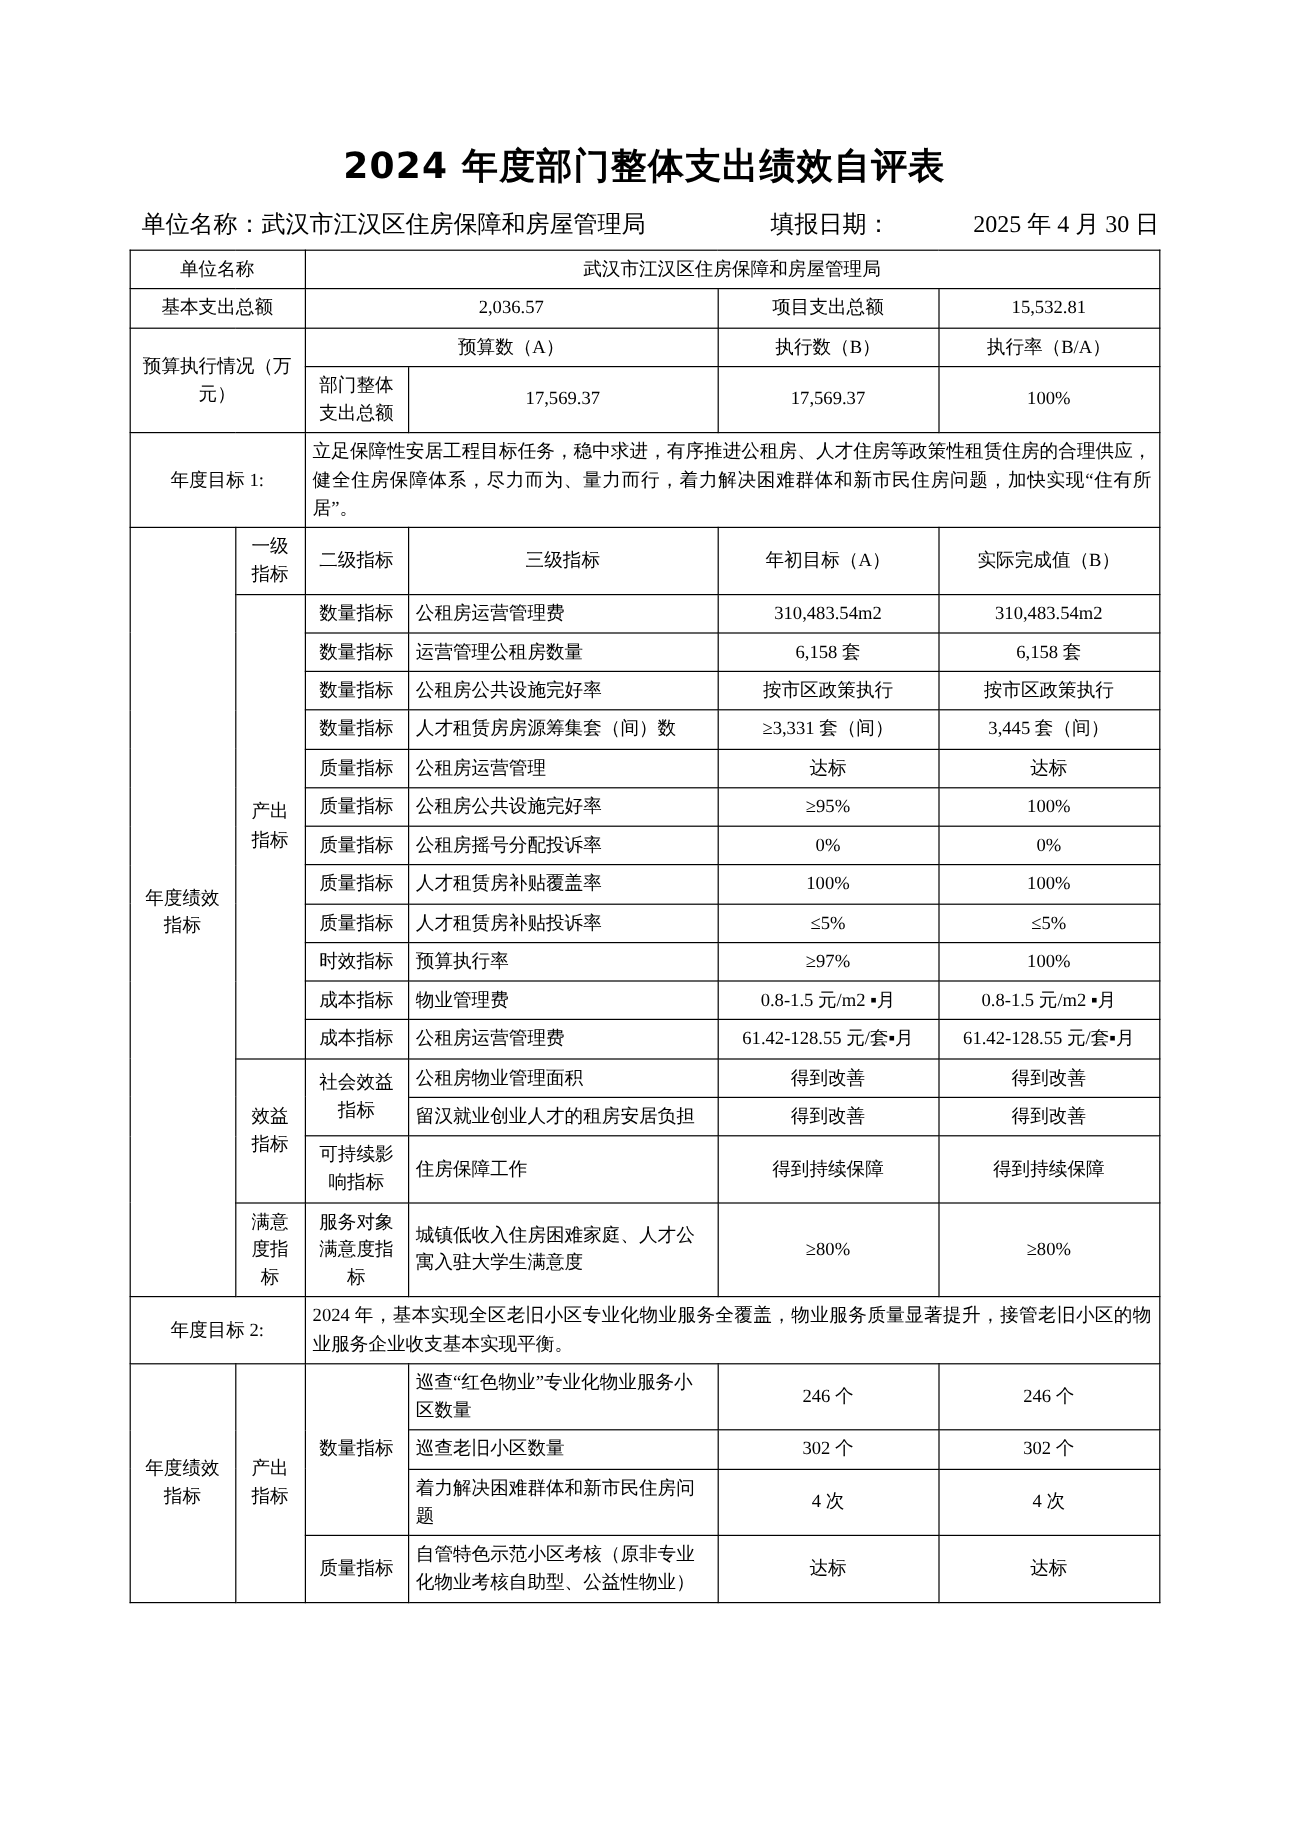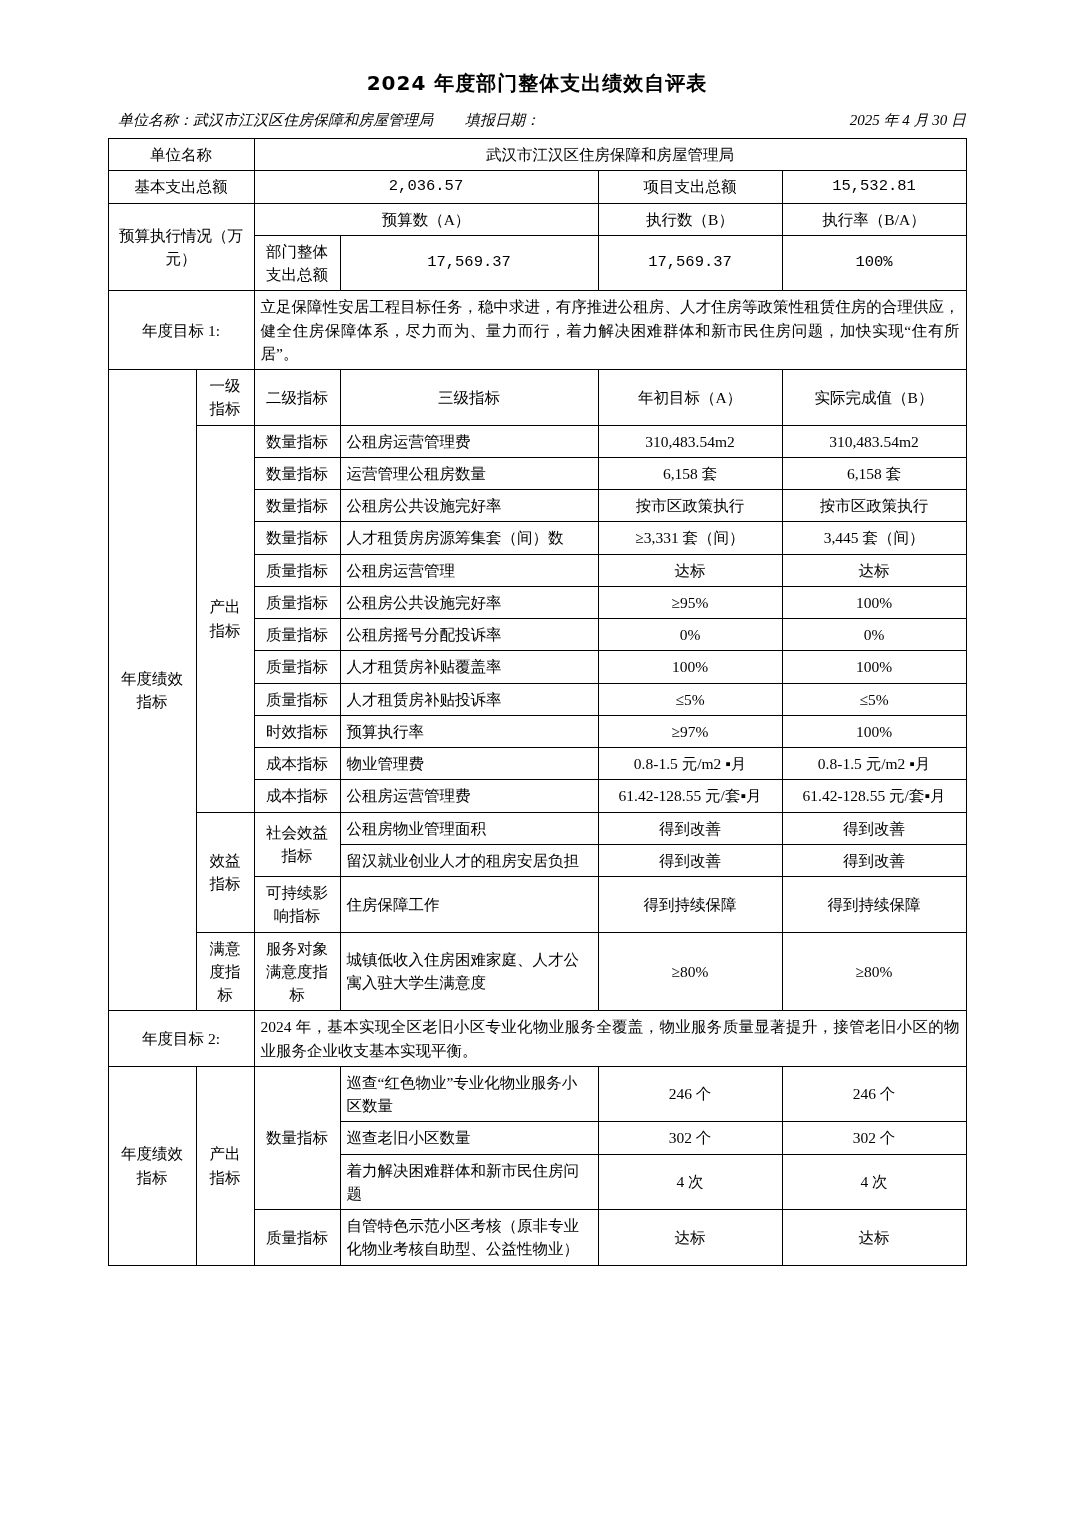--- a/index.html
+++ b/index.html
@@ -18,34 +18,33 @@
     width: 1074px;
     height: 1520px;
     box-sizing: border-box;
     padding: 0;
     position: relative;
   }
   .doc-title {
     text-align: center;
     font-family: "DejaVu Sans", sans-serif;
     font-weight: bold;
-    font-size: 20px;
+    font-size: 30px;
     letter-spacing: 1px;
-    margin-top: 70px;
+    margin-top: 118px;
     margin-bottom: 14px;
   }
   .meta-row {
     display: flex;
     align-items: baseline;
-    font-size: 15px;
+    font-size: 20px;
     margin: 0 108px 8px 118px;
-    font-style: italic;
   }
   .meta-left { white-space: nowrap; }
-  .meta-mid { margin-left: 32px; white-space: nowrap; }
+  .meta-mid { margin-left: 104px; white-space: nowrap; }
   .meta-right { margin-left: auto; white-space: nowrap; }
 
   table.main {
     border-collapse: collapse;
     margin: 0 auto;
     width: 858px;
     table-layout: fixed;
   }
   table.main td {
     border: 1px solid #000;
@@ -60,21 +59,21 @@
     text-align: justify;
     text-justify: inter-ideograph;
     line-height: 1.75;
     padding: 7px 10px 7px 10px;
   }
   .vlabel {
     text-align: center;
     font-size: 15.5px;
     line-height: 1.45;
   }
-  .num { font-family: Liberation Mono, monospace; }
+  .num { font-family: Liberation Serif, serif; }
 </style>
 </head>
 <body>
 
 <div class="page">
 
   <div class="doc-title">2024 年度部门整体支出绩效自评表</div>
 
   <div class="meta-row">
     <span class="meta-left">单位名称：</span>

